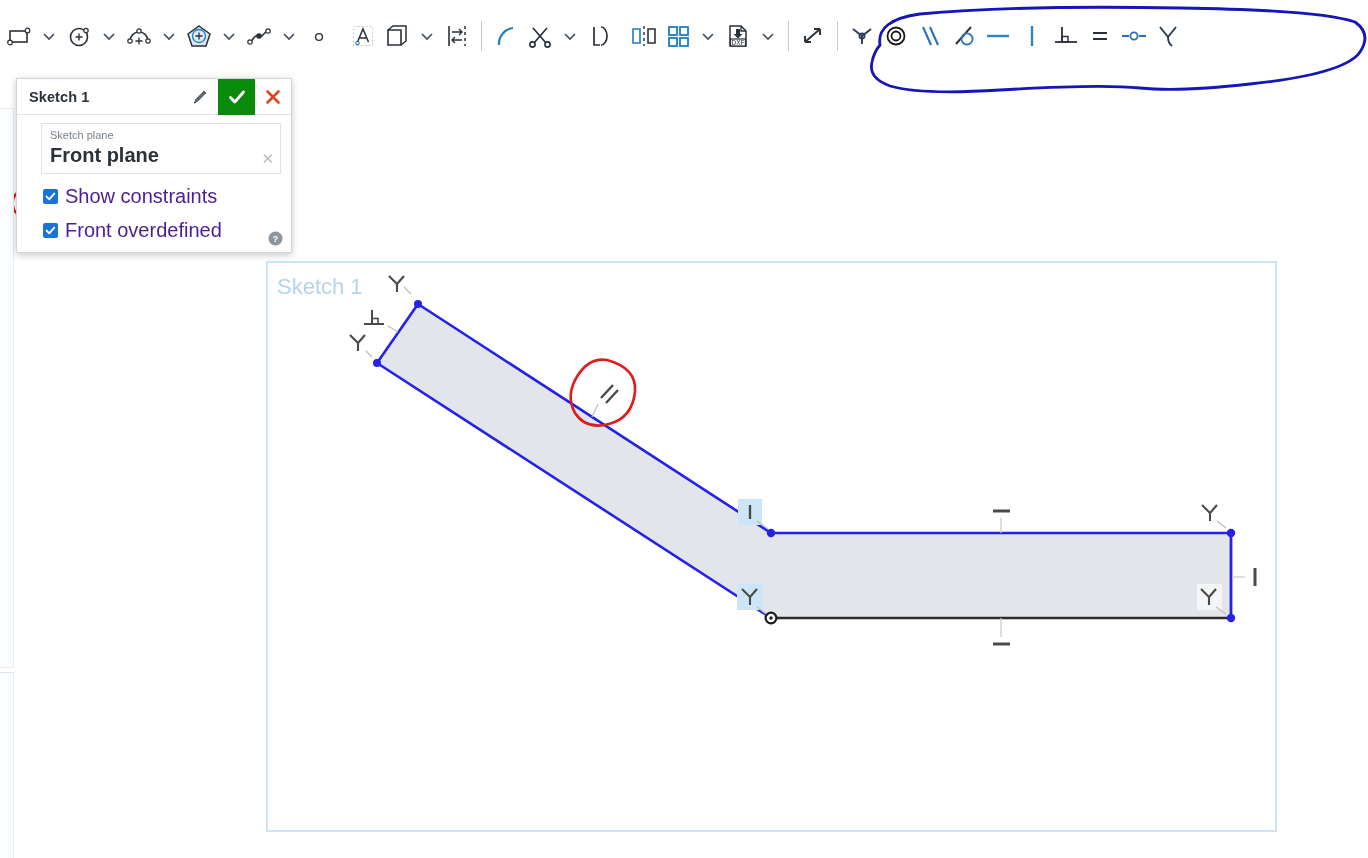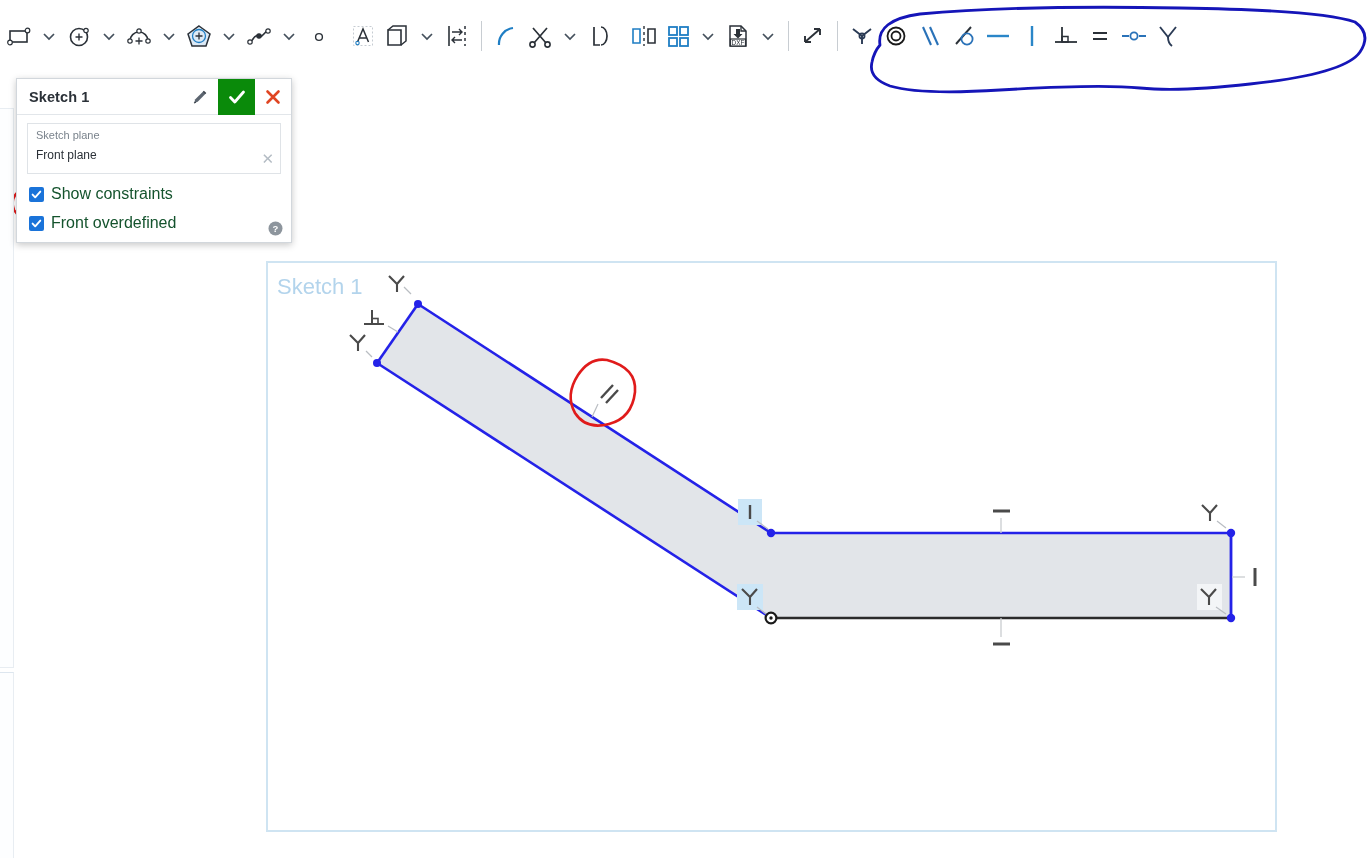--- a/index.html
+++ b/index.html
@@ -75,37 +75,38 @@
     font-weight: bold;
     color: #2b3138;
     letter-spacing: .1px;
   }
   .hdr-btn {
     width: 36px; height: 36px;
     display: flex; align-items: center; justify-content: center;
     cursor: default;
   }
   #btn-accept { background: #0a8a0a; width: 37px; height: 36px; }
-  #panel-body { padding: 8px 10px 10px 10px; position: relative; }
+  #panel-body { padding: 8px 10px 10px 24px; position: relative; }
   #plane-field {
     border: 1px solid #dfe3e7;
     background: #ffffff;
     padding: 4px 8px 6px 8px;
     position: relative;
     box-sizing: border-box;
   }
   #plane-label {
     font-size: 11px;
     color: #7a838c;
     line-height: 15px;
   }
   #plane-value {
-    font-size: 12px;
+    font-size: 20px;
     color: #2b3138;
     line-height: 24px;
+    font-weight: bold;
   }
   #plane-clear {
     position: absolute;
     right: 6px; bottom: 7px;
     font-size: 15px;
     color: #b4bcc4;
     line-height: 1;
     cursor: default;
   }
   .chk-row {
@@ -117,22 +118,22 @@
   .chk-box {
     width: 15px; height: 15px;
     background: #1a73d9;
     border-radius: 2px;
     margin-right: 7px;
     display: flex; align-items: center; justify-content: center;
     flex: none;
     cursor: default;
   }
   .chk-label {
-    font-size: 16px;
-    color: #14532d;
+    font-size: 20px;
+    color: #4c1d95;
   }
   #help-icon {
     position: absolute;
     right: 8px; bottom: 6px;
     width: 15px; height: 15px;
   }
 
   
   #left-rail {
     position: absolute;

